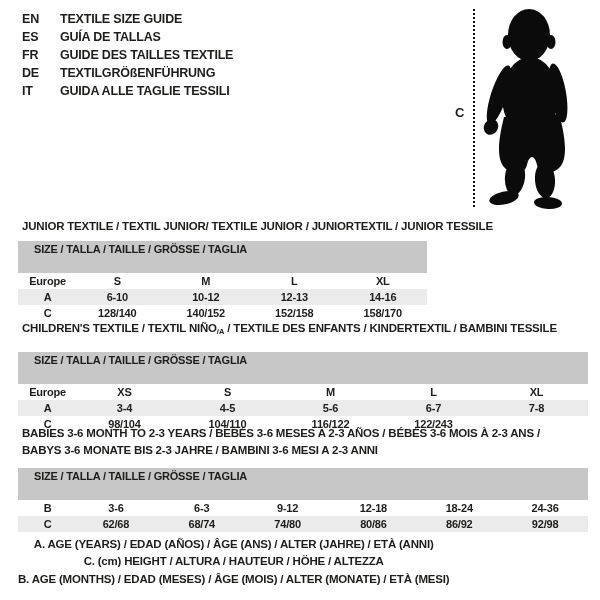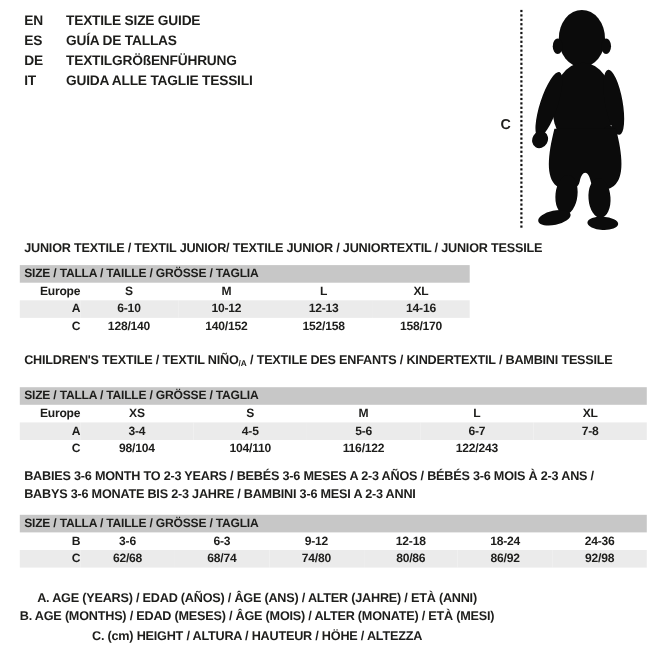--- a/index.html
+++ b/index.html
@@ -30,45 +30,49 @@
 
   
   .section-title { position: absolute; left: 22px; font-size: 11.5px; line-height: 17px; white-space: nowrap; }
   .title-sub { font-size: 7.5px; vertical-align: -2px; letter-spacing: 0; }
 
   
   .size-table { position: absolute; left: 18px; display: grid; font-size: 11px; }
   .thead {
     grid-column: 1 / -1;
     background: var(--header-bg, #c7c7c7);
-    height: 16px; line-height: 16px;
-    padding-left: 4px;
+    height: 32px; line-height: 16px;
+    padding-left: 16px;
     white-space: nowrap;
   }
   .cell { height: 16px; line-height: 16px; text-align: center; white-space: nowrap; }
-  .cell.label { text-align: right; padding-left: 4px; }
+  .cell.label { text-align: center; padding-left: 4px; }
   .cell.shaded { background: var(--alt-bg, #ebebeb); }
 
   
   .legend { position: absolute; left: 18px; top: 536px; font-size: 11.5px; line-height: 17.4px; }
   .legend div { white-space: nowrap; text-align: center; }
 </style>
 </head>
 <body style="background: rgb(255, 255, 255);">
 
 <div class="canvas">
 
   <div class="lang">
     <div class="lang-row">
       <span class="lang-code">EN</span>
       <span>TEXTILE SIZE GUIDE</span>
     </div>
     <div class="lang-row">
       <span class="lang-code">ES</span>
       <span>GUÍA DE TALLAS</span>
+    </div>
+    <div class="lang-row">
+      <span class="lang-code">FR</span>
+      <span>GUIDE DES TAILLES TEXTILE</span>
     </div>
     <div class="lang-row">
       <span class="lang-code">DE</span>
       <span>TEXTILGRÖßENFÜHRUNG</span>
     </div>
     <div class="lang-row">
       <span class="lang-code">IT</span>
       <span>GUIDA ALLE TAGLIE TESSILI</span>
     </div>
   </div>
@@ -154,17 +158,17 @@
       <div class="cell shaded">62/68</div>
       <div class="cell shaded">68/74</div>
       <div class="cell shaded">74/80</div>
       <div class="cell shaded">80/86</div>
       <div class="cell shaded">86/92</div>
       <div class="cell shaded">92/98</div>
     </div>
 
   <div class="legend">
     <div>A. AGE (YEARS) / EDAD (AÑOS) / ÂGE (ANS) / ALTER (JAHRE) / ETÀ (ANNI)</div>
+    <div>C. (cm) HEIGHT / ALTURA / HAUTEUR / HÖHE / ALTEZZA</div>
     <div>B. AGE (MONTHS) / EDAD (MESES) / ÂGE (MOIS) / ALTER (MONATE) / ETÀ (MESI)</div>
-    <div>C. (cm) HEIGHT / ALTURA / HAUTEUR / HÖHE / ALTEZZA</div>
   </div>
 
 </div>
 
 </body></html>

